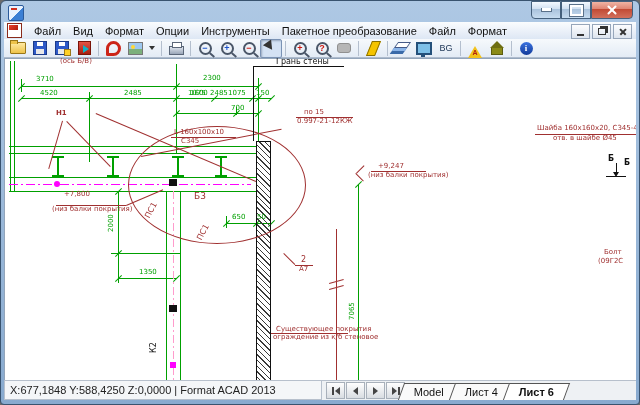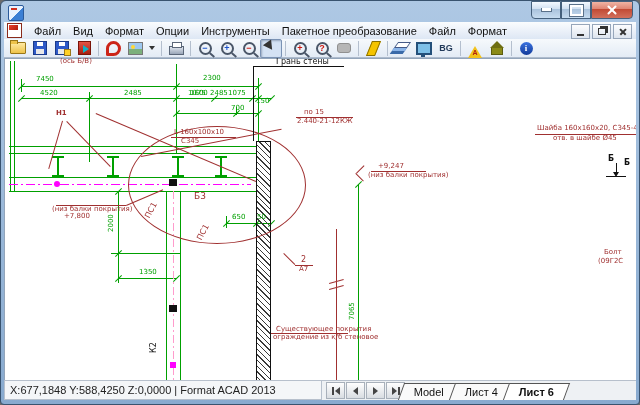--- a/index.html
+++ b/index.html
@@ -59,21 +59,21 @@
   .mag{width:9px;height:9px;border:2px solid #4a5668;border-radius:50%;position:relative;display:flex;align-items:center;justify-content:center;}
   .mag::after{content:"";position:absolute;width:6px;height:2px;background:#4a5668;right:-5px;bottom:-3px;transform:rotate(40deg);}
   .mag .sg{font-size:9px;font-weight:bold;line-height:1;}
   .sg.blue{color:#1a50c8;} .sg.red{color:#cc1810;}
   .i-pan{width:0;height:0;border:5px solid transparent;border-top:9px solid #333;transform:rotate(-35deg);position:relative;}
   .i-gray{width:12px;height:8px;background:#b6b6b6;border:1px solid #909090;border-radius:3px;}
   .i-flash{width:7px;height:13px;background:#f5c400;border:1px solid #8a7000;transform:skewX(-22deg);}
   .i-layers{width:11px;height:4px;background:#fff;border:1px solid #445a88;transform:skewX(-35deg);box-shadow:0 3px 0 #8ab4e8,0 6px 0 #3a6aa8;margin-bottom:6px;}
   .i-monitor{width:12px;height:9px;background:#7ec0e8;border:2px solid #24507a;position:relative;}
   .i-monitor::after{content:"";position:absolute;left:3px;bottom:-4px;width:4px;height:2px;background:#24507a;}
-  .i-bg{font-size:9px;font-weight:bold;color:#223a5a;}
+  .i-bg{font-size:9px;font-weight:normal;color:#223a5a;}
   .i-warn{width:0;height:0;border:7px solid transparent;border-bottom:12px solid #f2c21c;position:relative;}
   .i-warn .wl{position:absolute;left:-2.5px;top:3px;font-size:7px;font-weight:bold;color:#b02010;}
   .i-home{width:10px;height:6px;background:#8a8a18;border:1px solid #5c5c0e;position:relative;margin-top:5px;}
   .i-home::before{content:"";position:absolute;left:-2px;top:-7px;width:0;height:0;border:7px solid transparent;border-bottom:7px solid #6e6e12;border-top:none;}
   .i-info{width:13px;height:13px;border-radius:50%;background:linear-gradient(#3a72e0,#123a9a);color:#fff;font-size:9px;font-weight:bold;display:flex;align-items:center;justify-content:center;font-family:"Liberation Serif",serif;}
   
   .canvas{position:absolute;left:3px;right:3px;top:57px;bottom:24px;background:#fff;overflow:hidden;
     box-shadow:inset 1px 1px 0 #93a5ba;}
   .ct{position:absolute;font-size:7px;line-height:1.1;white-space:nowrap;font-family:"DejaVu Sans",sans-serif;transform-origin:0 0;}
   .g{color:#00a000;} .r{color:#a03030;} .k{color:#111;}
@@ -331,45 +331,45 @@
     <div class="rl rot" style="left:325px;top:231px;width:15px;height:1px;transform:rotate(-15deg)"></div>
     <div class="rl rot" style="left:352px;top:115px;width:11px;height:1px;transform:rotate(45deg)"></div>
     <div class="rl rot" style="left:352px;top:115px;width:11px;height:1px;transform:rotate(-45deg)"></div>
 
     <div class="kl" style="left:249px;top:8px;width:91px;height:1px"></div>
     <div class="kl" style="left:249px;top:8px;width:1px;height:75px"></div>
     <div class="kl" style="left:612px;top:105px;width:1px;height:10px"></div>
     <div class="kl" style="left:602px;top:118px;width:20px;height:1px"></div>
     <div class="secarrow"></div>
 
-    <div class="ct g" style="left:32px;top:18px">7450</div>
+    <div class="ct g" style="left:32px;top:18px">3710</div>
     <div class="ct g" style="left:199px;top:17px">2300</div>
     <div class="ct g" style="left:36px;top:32px">4520</div>
     <div class="ct g" style="left:120px;top:32px">2485</div>
     <div class="ct g" style="left:184px;top:32px">1075</div>
     <div class="ct g" style="left:206px;top:32px">2485</div>
     <div class="ct g" style="left:224px;top:32px">1075</div>
-    <div class="ct g" style="left:252px;top:40px">150</div>
+    <div class="ct g" style="left:252px;top:32px">150</div>
     <div class="ct g" style="left:186px;top:32px">1600</div>
     <div class="ct g" style="left:227px;top:47px">700</div>
     <div class="ct g rot" style="left:104px;top:174px;transform:rotate(-90deg)">2000</div>
     <div class="ct g" style="left:135px;top:211px">1350</div>
     <div class="ct g" style="left:228px;top:156px">650</div>
     <div class="ct g" style="left:253px;top:156px">50</div>
     <div class="ct g rot" style="left:345px;top:262px;transform:rotate(-90deg)">7065</div>
 
     <div class="ct r" style="left:56px;top:0px">(ось Б/В)</div>
     <div class="ct r" style="left:52px;top:52px;font-weight:bold">Н1</div>
     <div class="ct r" style="left:170px;top:71px">L 160х100х10</div>
     <div class="ct r" style="left:177px;top:80px">С345</div>
     <div class="ct r" style="left:300px;top:51px">по 15</div>
-    <div class="ct r" style="left:293px;top:60px">2.440-21-12КЖ</div>
+    <div class="ct r" style="left:293px;top:60px">0.997-21-12КЖ</div>
     <div class="ct r" style="left:374px;top:105px">+9,247</div>
     <div class="ct r" style="left:364px;top:114px">(низ балки покрытия)</div>
-    <div class="ct r" style="left:60px;top:155px">+7,800</div>
+    <div class="ct r" style="left:60px;top:133px">+7,800</div>
     <div class="ct r" style="left:48px;top:148px">(низ балки покрытия)</div>
     <div class="ct r" style="left:190px;top:134px;font-size:9px">Б3</div>
     <div class="ct r rot" style="left:140px;top:158px;font-size:8px;transform:rotate(-62deg)">ПС1</div>
     <div class="ct r rot" style="left:192px;top:180px;font-size:8px;transform:rotate(-62deg)">ПС1</div>
     <div class="ct r" style="left:297px;top:198px;font-size:8px">2</div>
     <div class="ct r" style="left:295px;top:208px">А7</div>
     <div class="ct r" style="left:272px;top:268px">Существующее покрытия</div>
     <div class="ct r" style="left:269px;top:276px">ограждение из к/б стеновое</div>
     <div class="ct r" style="left:533px;top:67px">Шайба 160х160х20, С345-4</div>
     <div class="ct r" style="left:549px;top:77px">отв. в шайбе Ø45</div>

